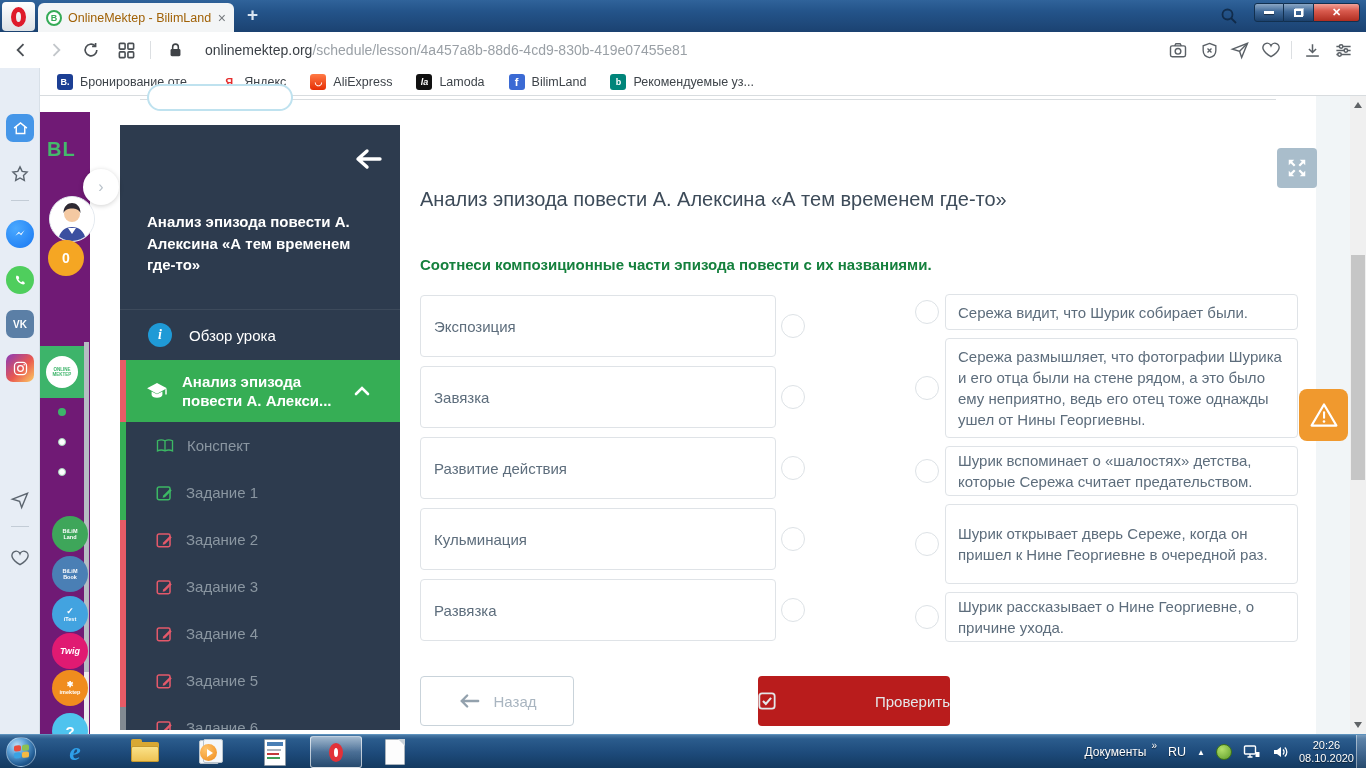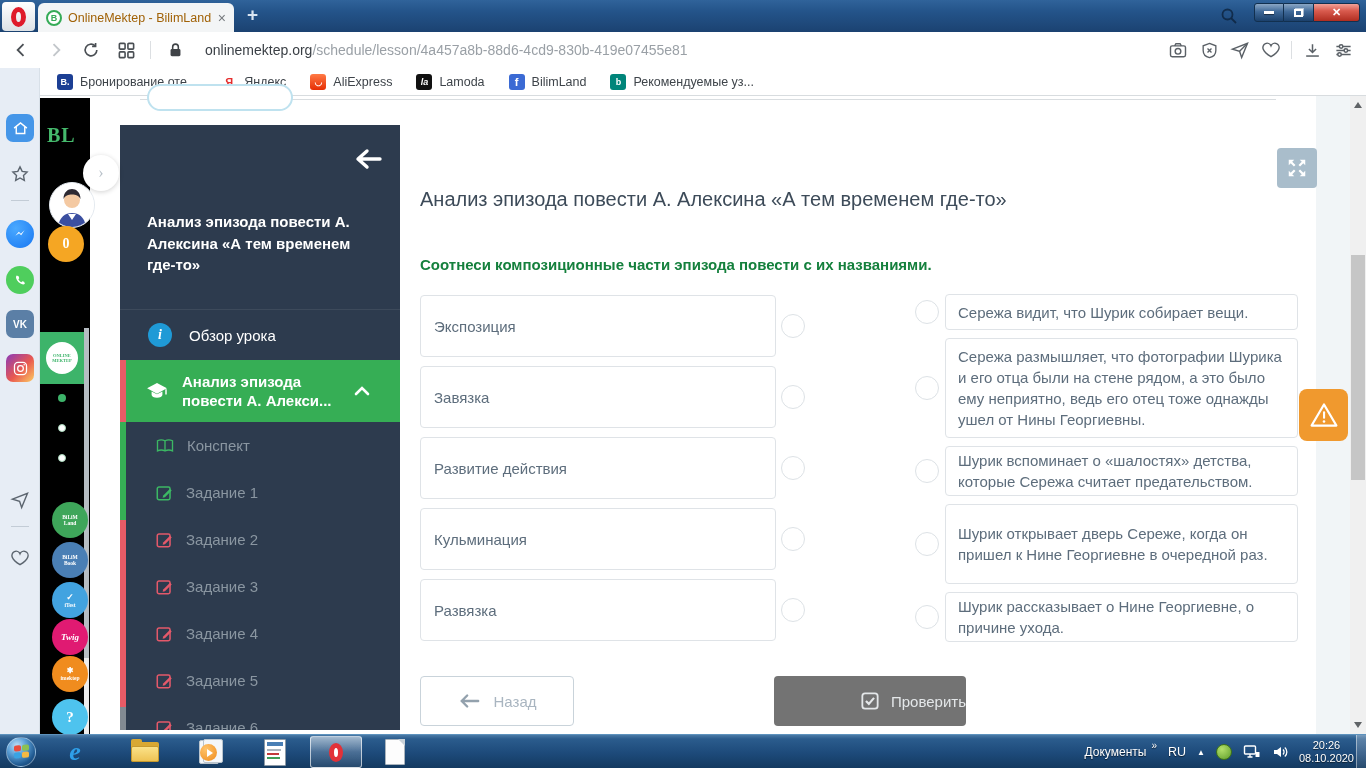--- a/index.html
+++ b/index.html
@@ -57,21 +57,21 @@
   .opera-rail { position:absolute; left:0; top:-28px; width:40px; height:666px; background:#e7edf5; border-right:1px solid #d8e0e8; }
   .rail-ic { position:absolute; left:6px; width:28px; height:28px; display:flex; align-items:center; justify-content:center; }
   .rail-sep { position:absolute; left:11px; width:18px; height:1px; background:#c3ccd6; }
   .home-btn { background:#4596e8; border-radius:7px; }
   .msgr { background:radial-gradient(circle at 35% 30%,#4aa9ff,#1877f2); border-radius:50%; }
   .wapp { background:#4fce5d; border-radius:50%; }
   .vk { background:#5b7fa6; border-radius:7px; color:#fff; font-size:10px; font-weight:bold; }
   .insta { background:linear-gradient(135deg,#8a3ab9 0%,#e95950 55%,#fccc63 100%); border-radius:7px; }
 
   
-  .site-rail { position:absolute; left:40px; top:2px; width:50px; height:638px; background:#000000;font-family:Liberation Serif, serif; }
+  .site-rail { position:absolute; left:40px; top:16px; width:50px; height:638px; background:#701a75; }
   .bl-logo { position:absolute; left:7px; top:26px; font-size:20px; font-weight:bold; color:#45b96c; letter-spacing:1px; }
   .collapse-tab { position:absolute; left:43px; top:57px; width:36px; height:36px; background:#fff; border-radius:50%;
     box-shadow:0 1px 5px rgba(0,0,0,.18); display:flex; align-items:center; justify-content:center;
     color:#b9c2ca; font-size:16px; z-index:30; }
   .avatar { position:absolute; left:9px; top:84px; width:46px; height:46px; border-radius:50%; overflow:hidden;
     border:1px solid #e3e9ef; background:#fff; z-index:25;}
   .count-badge { position:absolute; left:8px; top:128px; width:36px; height:36px; border-radius:50%;
     background:#f5a623; color:#fff; font-size:14px; font-weight:bold; display:flex; align-items:center; justify-content:center; z-index:26;}
   .active-tile { position:absolute; left:0; top:234px; width:44px; height:52px; background:#3db46a;
     display:flex; align-items:center; justify-content:center; }
@@ -137,21 +137,21 @@
   .match-right { position:absolute; left:855px; top:198px; width:353px; }
   .rbox { position:relative; width:353px; margin-bottom:8px; border:1px solid #dfe3e7; border-radius:4px;
     background:#fff; display:flex; align-items:center; padding:0 12px; font-size:15px; line-height:21px; color:#5d6d7c; }
   .rb0 { height:36px; } .rb1 { height:100px; } .rb2 { height:50px; } .rb3 { height:80px; } .rb4 { height:50px; }
   .rcircle { position:absolute; left:-31px; top:50%; margin-top:-12px; width:24px; height:24px; border-radius:50%;
     border:1.5px solid #dde2e6; background:#fff; }
 
   .btn-back { position:absolute; left:330px; top:580px; width:154px; height:50px; border:1px solid #c9d3da; border-radius:4px;
     background:#fff; display:flex; align-items:center; justify-content:center; gap:14px; color:#a9b5c0; font-size:15px; }
   .btn-check { position:absolute; left:668px; top:580px; width:192px; height:50px; border-radius:4px;
-    background:#737373; display:flex; align-items:center; justify-content:flex-end; gap:12px; color:#e4e7e9; font-size:15px;margin-left:16px; }
+    background:#b91c1c; display:flex; align-items:center; justify-content:space-between; gap:12px; color:#e4e7e9; font-size:15px; }
   .fs-btn { position:absolute; left:1187px; top:52px; width:40px; height:40px; border-radius:4px; background:#a9bdcb;
     display:flex; align-items:center; justify-content:center; }
   .warn-btn { position:absolute; left:1209px; top:293px; width:49px; height:52px; border-radius:8px; background:#f0992e;
     display:flex; align-items:center; justify-content:center; z-index:5; }
 
   
   .taskbar { position:absolute; left:0; top:734px; width:1366px; height:34px;
     background:linear-gradient(180deg,#4a7aa6 0%,#2b5c8d 12%,#1d4a7a 55%,#143털 100%);
     background:linear-gradient(180deg,#4a7aa6 0%,#2b5c8d 12%,#1d4a7a 55%,#143a60 100%);
     border-top:1px solid #5d92bd; }
@@ -558,21 +558,21 @@
           </div>
         <div class="lbox">
             <span>Развязка</span>
             <span class="lcircle"></span>
           </div>
       </div>
 
       <div class="match-right">
         <div class="rbox rb0">
             <span class="rcircle"></span>
-            <span>Сережа видит, что Шурик собирает вещи.</span>
+            <span>Сережа видит, что Шурик собирает были.</span>
           </div>
         <div class="rbox rb1">
             <span class="rcircle"></span>
             <span>Сережа размышляет, что фотографии Шурика и его отца были на стене рядом, а это было ему неприятно, ведь его отец тоже однажды ушел от Нины Георгиевны.</span>
           </div>
         <div class="rbox rb2">
             <span class="rcircle"></span>
             <span>Шурик вспоминает о «шалостях» детства, которые Сережа считает предательством.</span>
           </div>
         <div class="rbox rb3">

